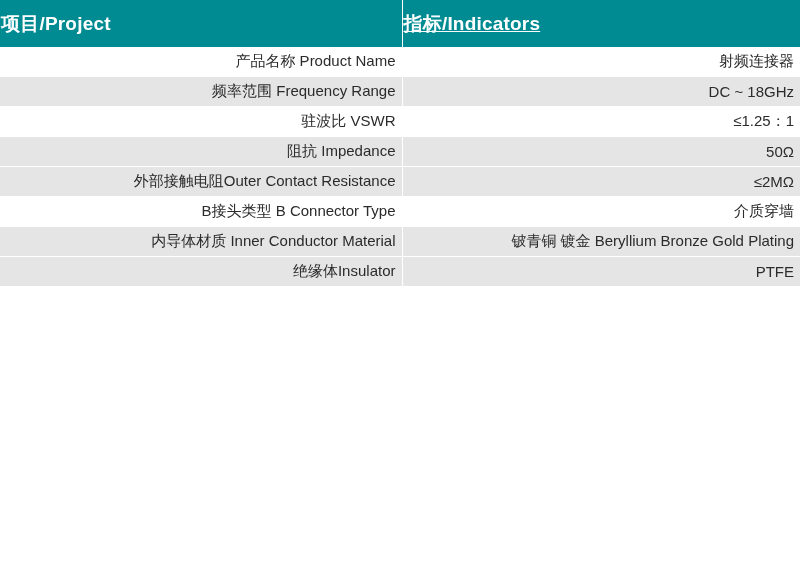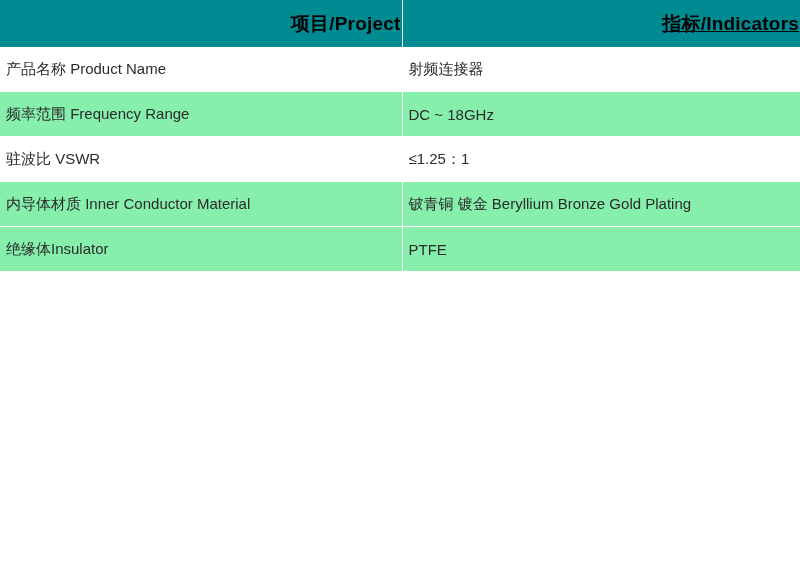--- a/index.html
+++ b/index.html
@@ -16,52 +16,52 @@
   .spec-table {
     width: 800px;
     border-collapse: collapse;
     table-layout: fixed;
   }
   .spec-table col.col-project { width: 402px; }
   .spec-table col.col-indicator { width: 398px; }
 
   .spec-table thead th {
     background: #008b92;
-    color: #000000;
+    color: #ffffff;
     font-size: 19px;
     font-weight: bold;
     height: 45px;
-    text-align: right;
+    text-align: left;
     vertical-align: middle;
     border: none;
     letter-spacing: 0.2px;
   }
   .spec-table thead th.th-divider {
     border-left: 1px solid #ffffff;
     text-decoration: underline;
   }
 
   .spec-table tbody td {
-    height: 44px;
-    text-align: left;
+    height: 29px;
+    text-align: right;
     vertical-align: middle;
     font-size: 15px;
     color: #2b2b2b;
     border-bottom: 1px solid #ffffff;
     padding: 0 6px;
     white-space: nowrap;
   }
   .spec-table tbody td.cell-left {
     border-right: 1px solid #ffffff;
   }
   .spec-table tbody tr.row-odd td {
     background: #ffffff;
   }
   .spec-table tbody tr.row-even td {
-    background: #86efac;
+    background: #e5e5e5;
   }
   .spec-table tbody tr.row-even td.cell-left {
     border-right: 1px solid #ffffff;
   }
 </style>
 </head>
 <body>
 
 <table class="spec-table">
   <colgroup>
@@ -81,20 +81,32 @@
     </tr>
     <tr class="row-even">
       <td class="cell-left">频率范围 Frequency Range</td>
       <td>DC ~ 18GHz</td>
     </tr>
     <tr class="row-odd">
       <td class="cell-left">驻波比 VSWR</td>
       <td>≤1.25：1</td>
     </tr>
     <tr class="row-even">
+      <td class="cell-left">阻抗 Impedance</td>
+      <td>50Ω</td>
+    </tr>
+    <tr class="row-even">
+      <td class="cell-left">外部接触电阻Outer Contact Resistance</td>
+      <td>≤2MΩ</td>
+    </tr>
+    <tr class="row-odd">
+      <td class="cell-left">B接头类型 B Connector Type</td>
+      <td>介质穿墙</td>
+    </tr>
+    <tr class="row-even">
       <td class="cell-left">内导体材质 Inner Conductor Material</td>
       <td>铍青铜 镀金 Beryllium Bronze Gold Plating</td>
     </tr>
     <tr class="row-even">
       <td class="cell-left">绝缘体Insulator</td>
       <td>PTFE</td>
     </tr>
   </tbody>
 </table>
 

